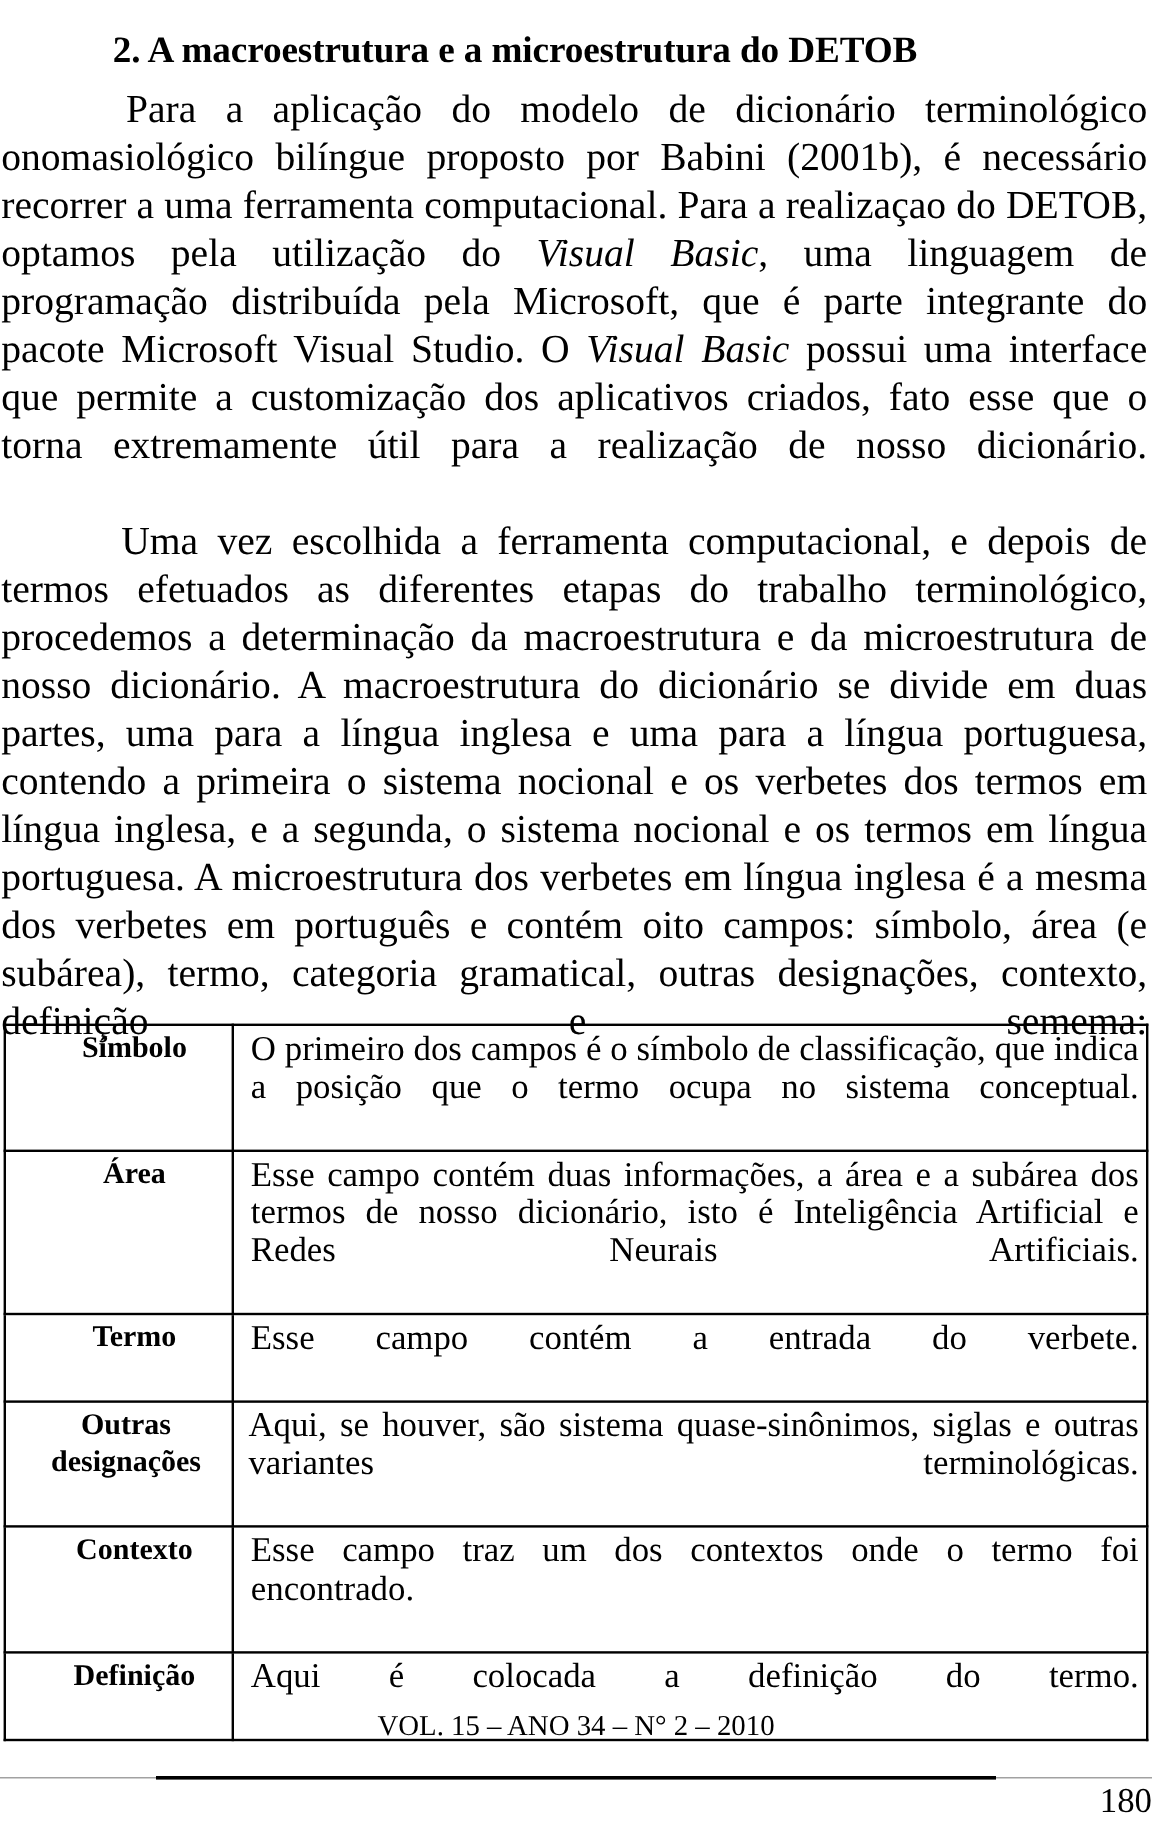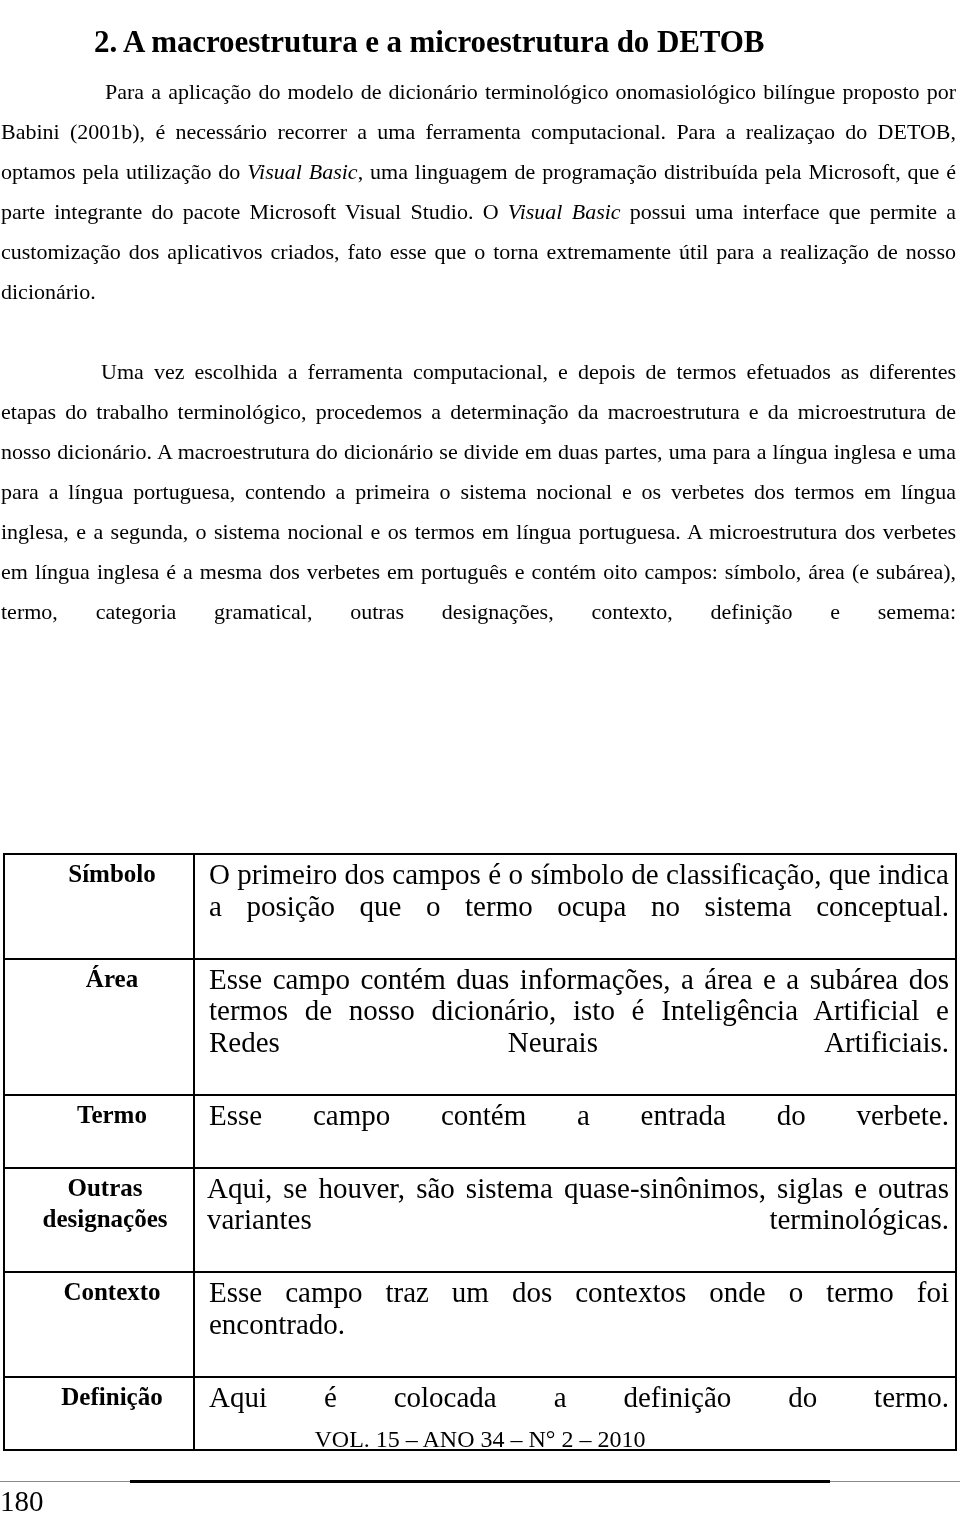--- a/index.html
+++ b/index.html
@@ -38,21 +38,21 @@
   }
 
   
   .body-block {
     position: absolute;
     left: 1px;
     top: 72px;
     width: 955px;
   }
   .para {
-    font-size: 22px;
+    font-size: 33px;
     line-height: 40px;
     text-align: justify;
     text-justify: inter-word;
     margin: 0;
     hyphens: none;
   }
   .para.first { text-indent: 104px; }
   .para.second { text-indent: 100px; }
   .para:last-child { text-align: justify; }
   em.vb {
@@ -142,21 +142,21 @@
     top: 0;
     width: 700px;
     height: 3px;
     background: #000000;
   }
   .footer-pageno {
     position: absolute;
     left: 0;
     top: 1483px;
     width: 960px;
-    text-align: left;
+    text-align: right;
     font-size: 29px;
     line-height: 36px;
   }
 </style>
 </head>
 <body>
 
 <div class="page">
 
   <h1 class="section-heading">2. A macroestrutura e a microestrutura do DETOB</h1>

